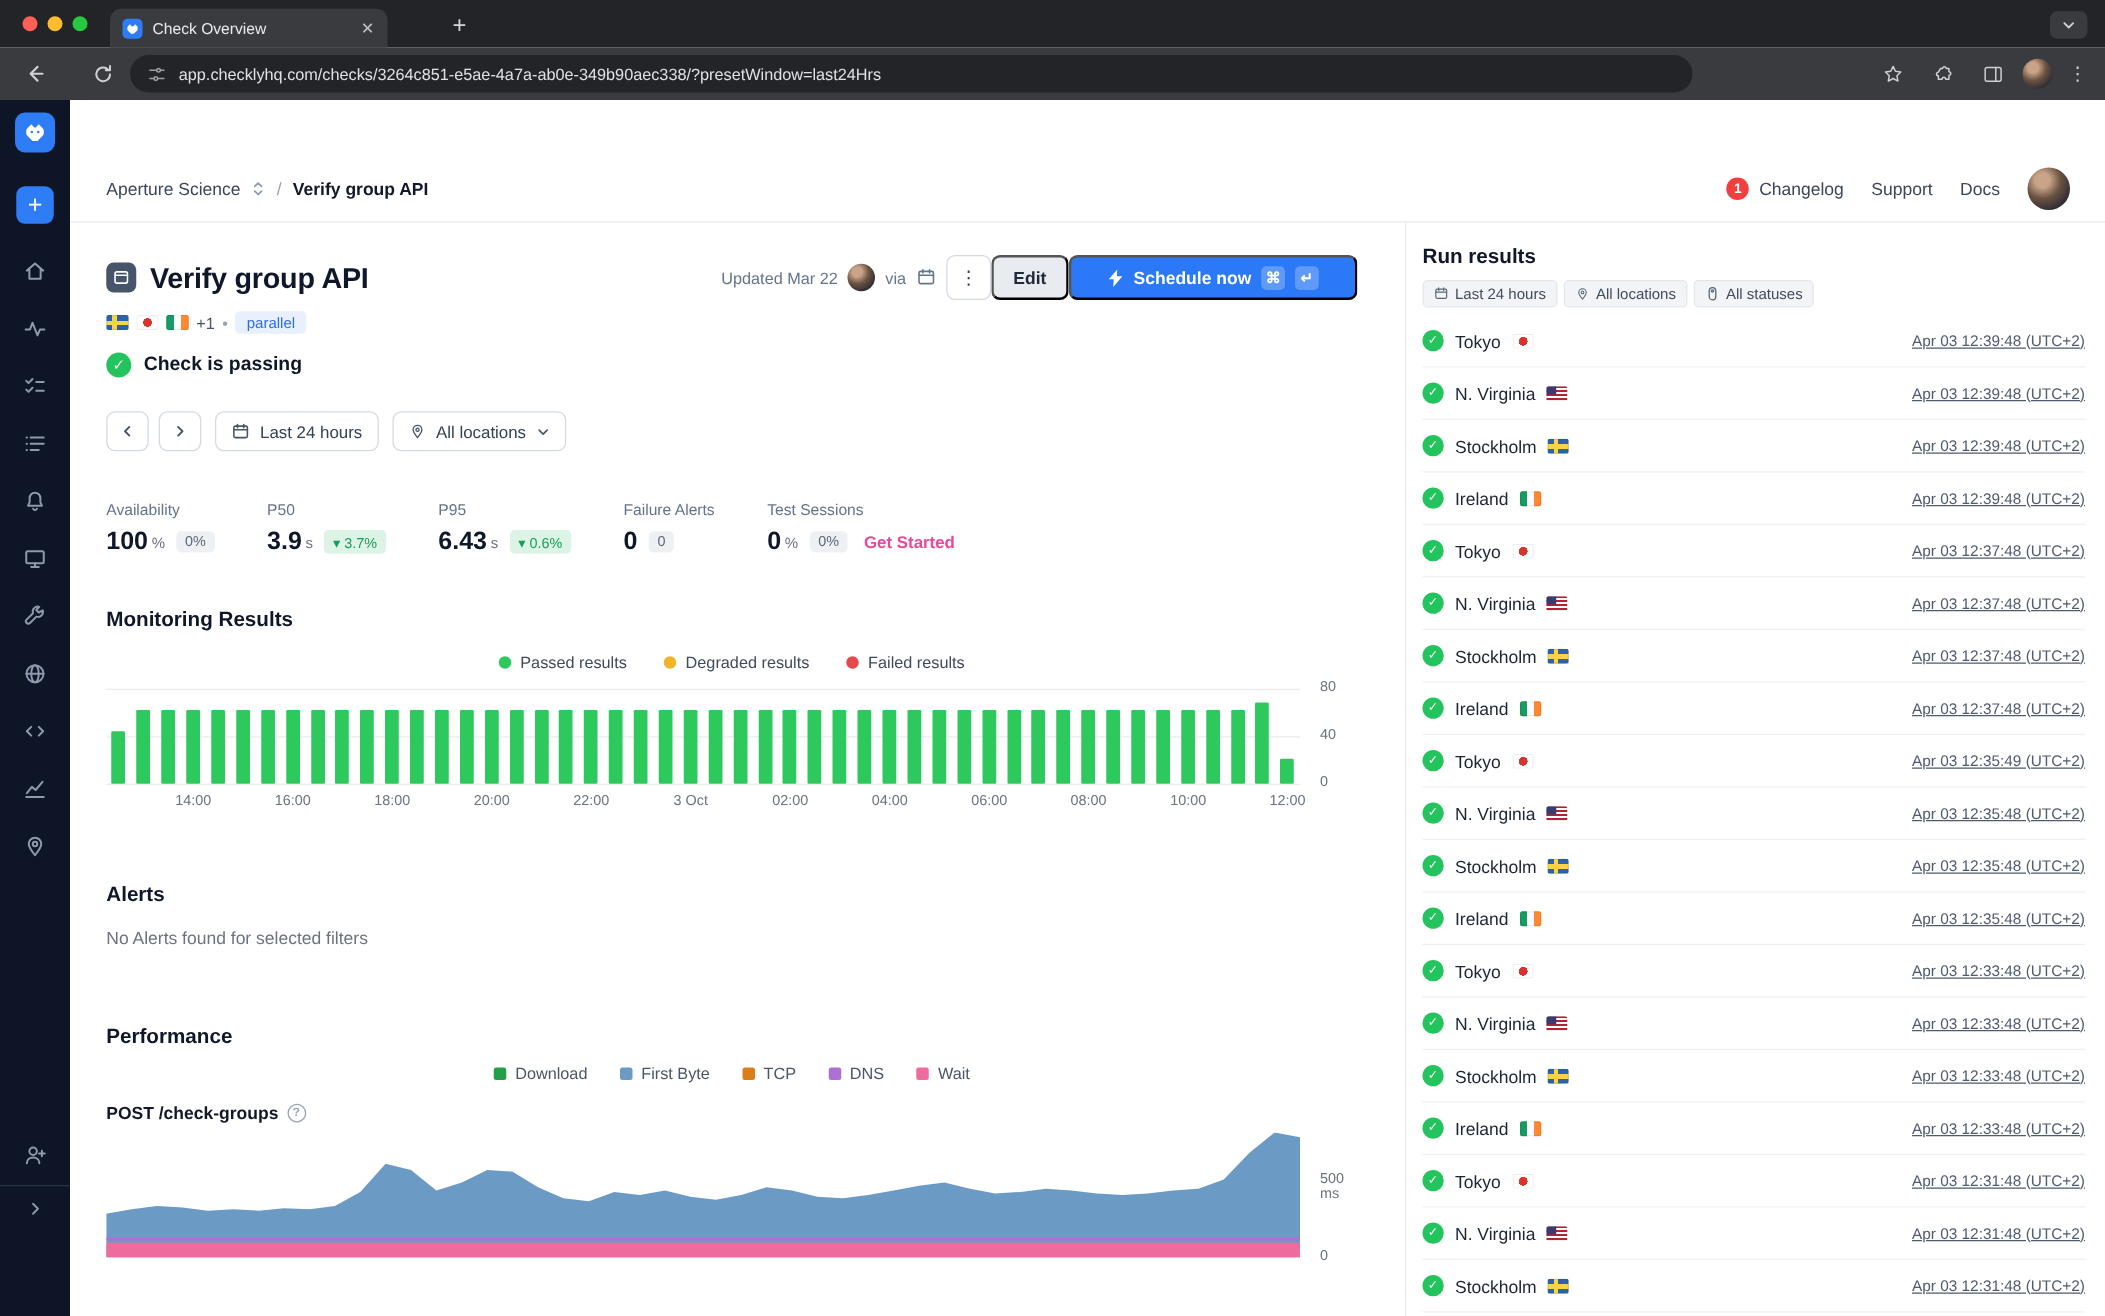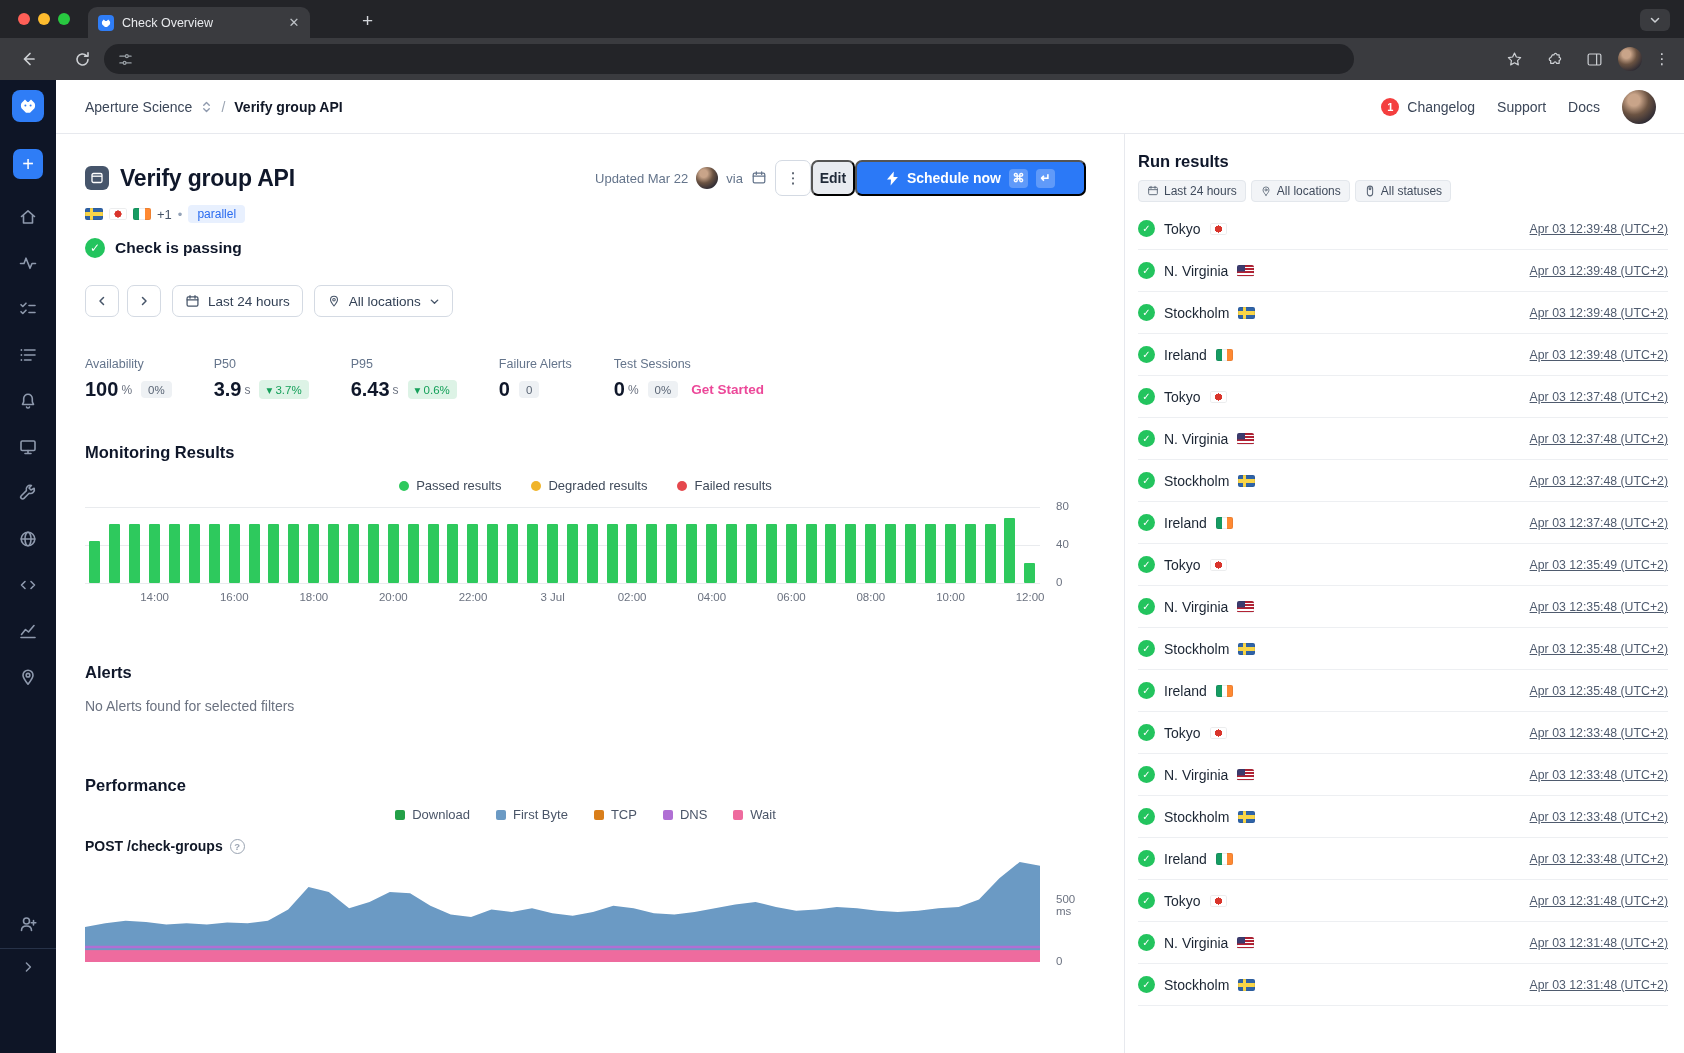--- a/index.html
+++ b/index.html
@@ -32,21 +32,21 @@
   .sidebar { width:56px; background:#0e1526; display:flex; flex-direction:column; align-items:center; padding-top:10px; flex:none; }
   .logo { width:32px; height:32px; border-radius:8px; background:#2f7df6; display:flex; align-items:center; justify-content:center; }
   .side-add { width:30px; height:30px; margin-top:27px; border-radius:7px; background:#2f7df6; color:#fff; font-size:20px; line-height:1;
               display:flex; align-items:center; justify-content:center; }
   .side-icons { display:flex; flex-direction:column; gap:18px; margin-top:24px; }
   .side-ic { width:28px; height:28px; display:flex; align-items:center; justify-content:center; border-radius:6px; }
   .side-ic svg { stroke:#8e99ad; fill:none; stroke-width:1.6; stroke-linecap:round; stroke-linejoin:round; }
   .side-bottom { margin-top:auto; width:100%; display:flex; flex-direction:column; align-items:center; }
   .side-collapse { width:100%; border-top:1px solid #273248; margin-top:10px; padding:10px 0 78px; display:flex; justify-content:center; }
 
-  .app-body { flex:1; display:flex; flex-direction:column; min-width:0; }
+  .app-body { flex:1; display:flex; flex-direction:column; min-width:0;margin-top:44px; }
   .topnav { height:54px; border-bottom:1px solid #e7e9ee; display:flex; align-items:center; padding:0 28px 0 29px; background:#fff; flex:none; }
   .crumb { display:flex; align-items:center; gap:9px; font-size:14px; color:#3b4658; }
   .crumb .page { font-weight:700; color:#111827; }
   .crumb .sep { color:#9aa4b2; }
   .nav-right { margin-left:auto; display:flex; align-items:center; gap:22px; font-size:14px; color:#3b4658; }
   .badge-red { min-width:18px; height:18px; border-radius:50%; background:#f43f3f; color:#fff; font-size:11px; font-weight:700;
                display:inline-flex; align-items:center; justify-content:center; margin-right:-14px; }
   .avatar { width:34px; height:34px; border-radius:50%; background:radial-gradient(circle at 35% 30%, #c9a489 18%, #6b5342 45%, #2d2a33 78%); }
 
   .main-row { flex:1; display:flex; min-height:0; }
@@ -55,21 +55,21 @@
 
   
   .page-header { margin-top:26px; display:flex; align-items:center; }
   .check-type { width:24px; height:24px; border-radius:6px; background:#46556b; display:flex; align-items:center; justify-content:center; margin-right:11px; }
   .page-title { font-size:23px; font-weight:700; color:#0f172a; letter-spacing:-0.2px; }
   .header-actions { margin-left:auto; display:flex; align-items:center; }
   .updated { display:flex; align-items:center; gap:8px; font-size:13px; color:#64748b; margin-right:8px; }
   .updated .mini-avatar { width:22px; height:22px; }
   .btn { display:inline-flex; align-items:center; justify-content:center; border-radius:7px; font-size:14px; height:36px; }
   .btn-kebab { width:36px; background:#fff; border:1px solid #d4dae3; color:#374151; font-size:15px; }
-  .btn-edit { width:44px; background:#e8ebf0; color:#1f2937; font-weight:600; }
+  .btn-edit { width:62px; background:#e8ebf0; color:#1f2937; font-weight:600; }
   .btn-primary { background:#2b79f7; color:#fff; font-weight:600; padding:0 29px; gap:8px; }
   .key { width:19px; height:19px; border-radius:4px; background:rgba(255,255,255,.25); font-size:12px; display:inline-flex; align-items:center; justify-content:center; }
 
   .flags-row { margin-top:9px; display:flex; align-items:center; gap:6px; font-size:13px; color:#475569; }
   .flag { width:18px; height:12px; border-radius:2px; display:inline-block; box-shadow:inset 0 0 0 1px rgba(15,23,42,.08); flex:none; }
   .flag-jp { background:radial-gradient(circle 3.6px at 50% 50%, #d9342b 97%, rgba(0,0,0,0) 100%), #fff; }
   .flag-se { background:linear-gradient(90deg, rgba(0,0,0,0) 0 5px, #f8d548 5px 8.5px, rgba(0,0,0,0) 8.5px),
                         linear-gradient(180deg, rgba(0,0,0,0) 0 4.5px, #f8d548 4.5px 8px, rgba(0,0,0,0) 8px), #2f63a7; }
   .flag-ie { background:linear-gradient(90deg, #169b62 0 33%, #fff 33% 66%, #ff8932 66%); }
   .flag-us { background-image:linear-gradient(#3c3b6e,#3c3b6e), repeating-linear-gradient(180deg, #b22234 0 1.6px, #fff 1.6px 3.2px);
@@ -178,20 +178,21 @@
         </svg>
     </span>
     <div class="url-pill">
       <svg width="15" height="15" viewBox="0 0 20 20">
           <g stroke="#9aa0a6" stroke-width="1.6" fill="none" stroke-linecap="round">
             <path d="M2.5 5.5h7M14 5.5h3.5M2.5 14.5h4M11 14.5h6.5"></path>
             <circle cx="11.8" cy="5.5" r="1.9"></circle>
             <circle cx="8.8" cy="14.5" r="1.9"></circle>
           </g>
         </svg>
+      <span>app.checklyhq.com/checks/3264c851-e5ae-4a7a-ab0e-349b90aec338/?presetWindow=last24Hrs</span>
     </div>
     <div class="chrome-right">
       <span class="chrome-icon">
         <svg width="17" height="17" viewBox="0 0 20 20">
             <path d="M10 2.5l2.2 4.6 5 .7-3.6 3.5.9 5-4.5-2.4-4.5 2.4.9-5L2.8 7.8l5-.7z" stroke="#cdd0d4" stroke-width="1.4" fill="none" stroke-linejoin="round"></path>
           </svg>
       </span>
       <span class="chrome-icon">
         <svg width="17" height="17" viewBox="0 0 20 20">
             <path d="M7.5 4.5h2a1.7 1.7 0 1 1 3.4 0h2.6v3a1.7 1.7 0 1 1 0 3.4v3.6h-3.1a1.7 1.7 0 1 0-3.4 0H5.5v-3.2a1.7 1.7 0 1 1 0-3.4z" stroke="#cdd0d4" stroke-width="1.4" fill="none" stroke-linejoin="round"></path>
@@ -537,21 +538,21 @@
               <span style="top: 31px;">40</span>
               <span style="top: 69px;">0</span>
             </div>
         </div>
         <div class="xlabels">
             <span style="left: 7.29%;">14:00</span>
             <span style="left: 15.63%;">16:00</span>
             <span style="left: 23.96%;">18:00</span>
             <span style="left: 32.29%;">20:00</span>
             <span style="left: 40.63%; text-align: right;">22:00</span>
-            <span style="left: 48.96%;">3 Jul</span>
+            <span style="left: 48.96%;">3 Oct</span>
             <span style="left: 57.29%;">02:00</span>
             <span style="left: 65.63%;">04:00</span>
             <span style="left: 73.96%;">06:00</span>
             <span style="left: 82.29%;">08:00</span>
             <span style="left: 90.63%;">10:00</span>
             <span style="left: 98.96%;">12:00</span>
           </div>
 
         <h2 class="section-h h-alerts">Alerts</h2>
         <div class="alerts-empty">No Alerts found for selected filters</div>

